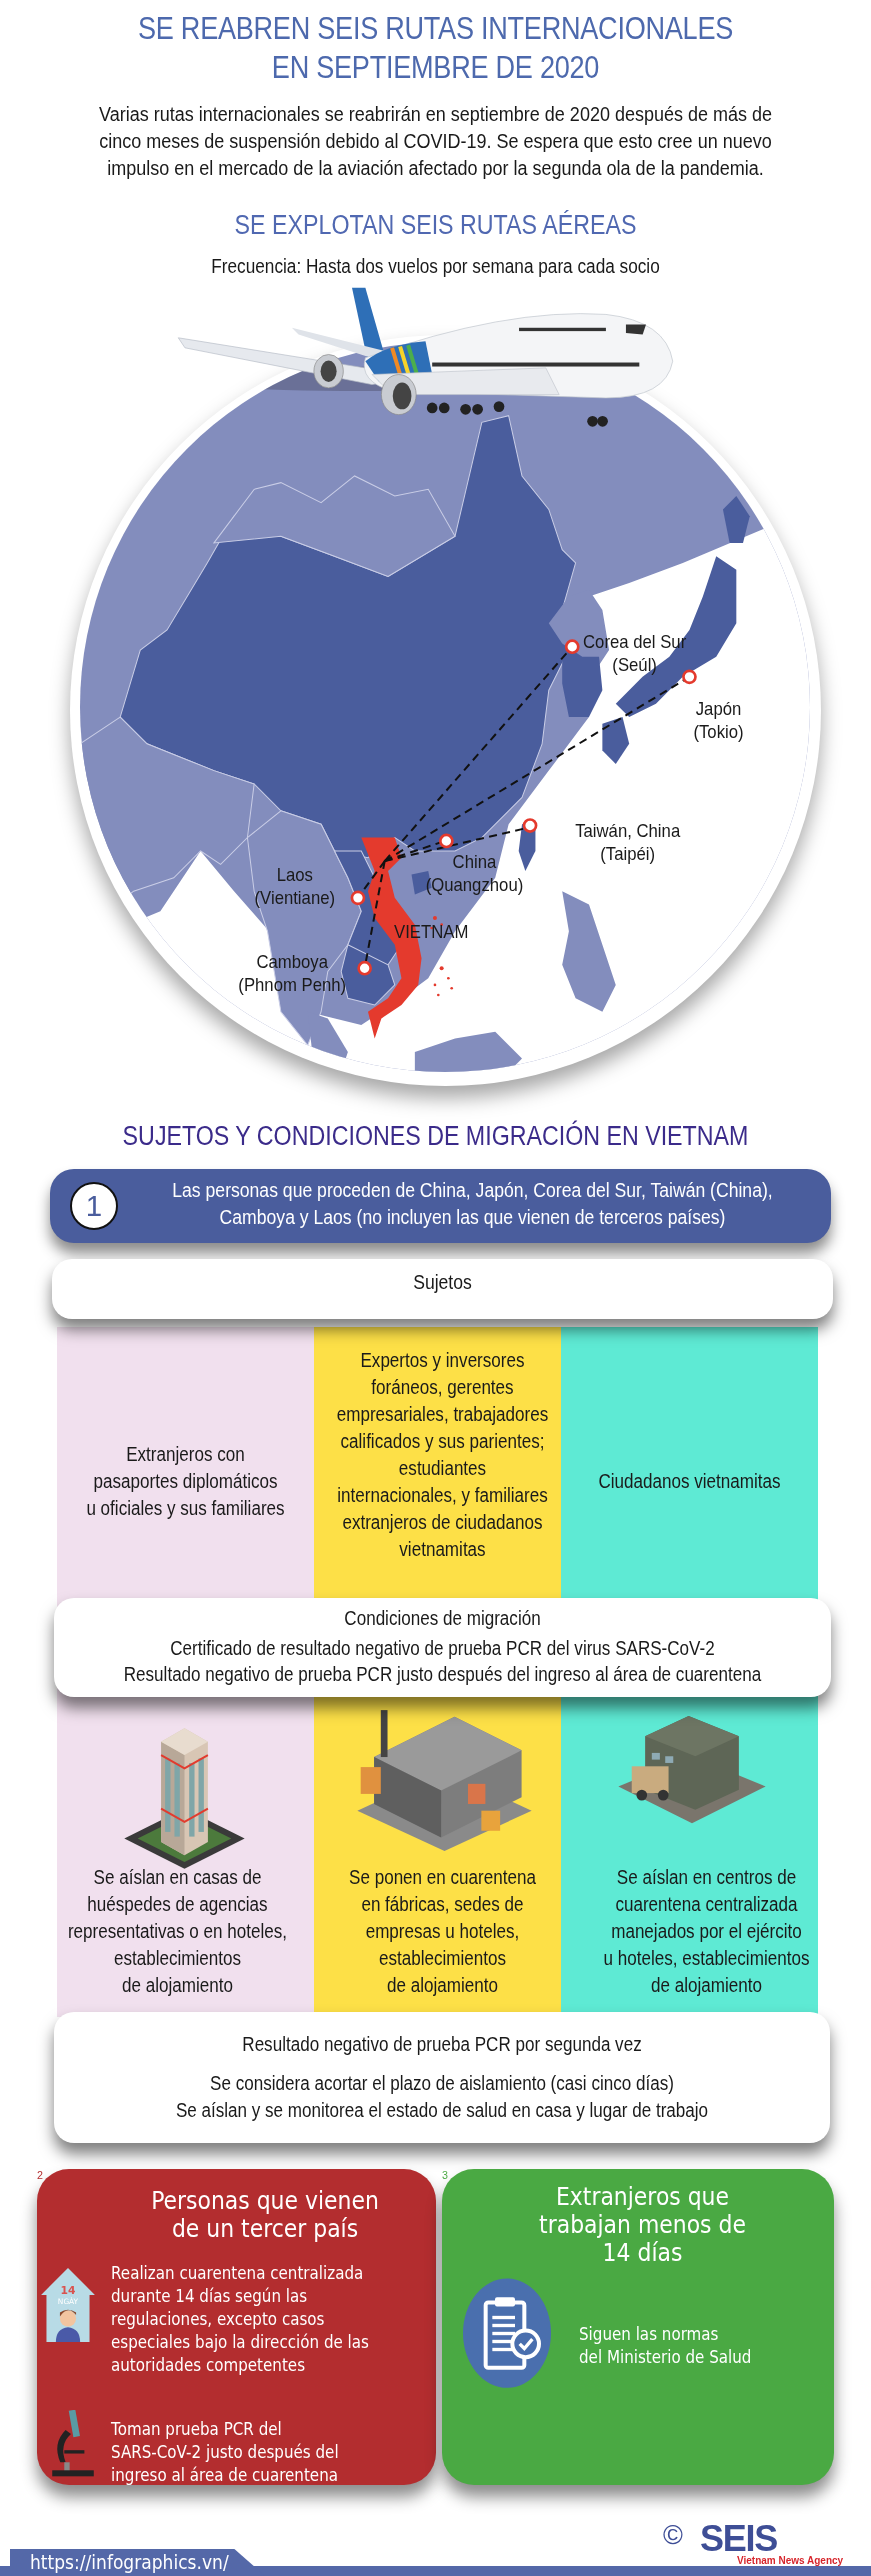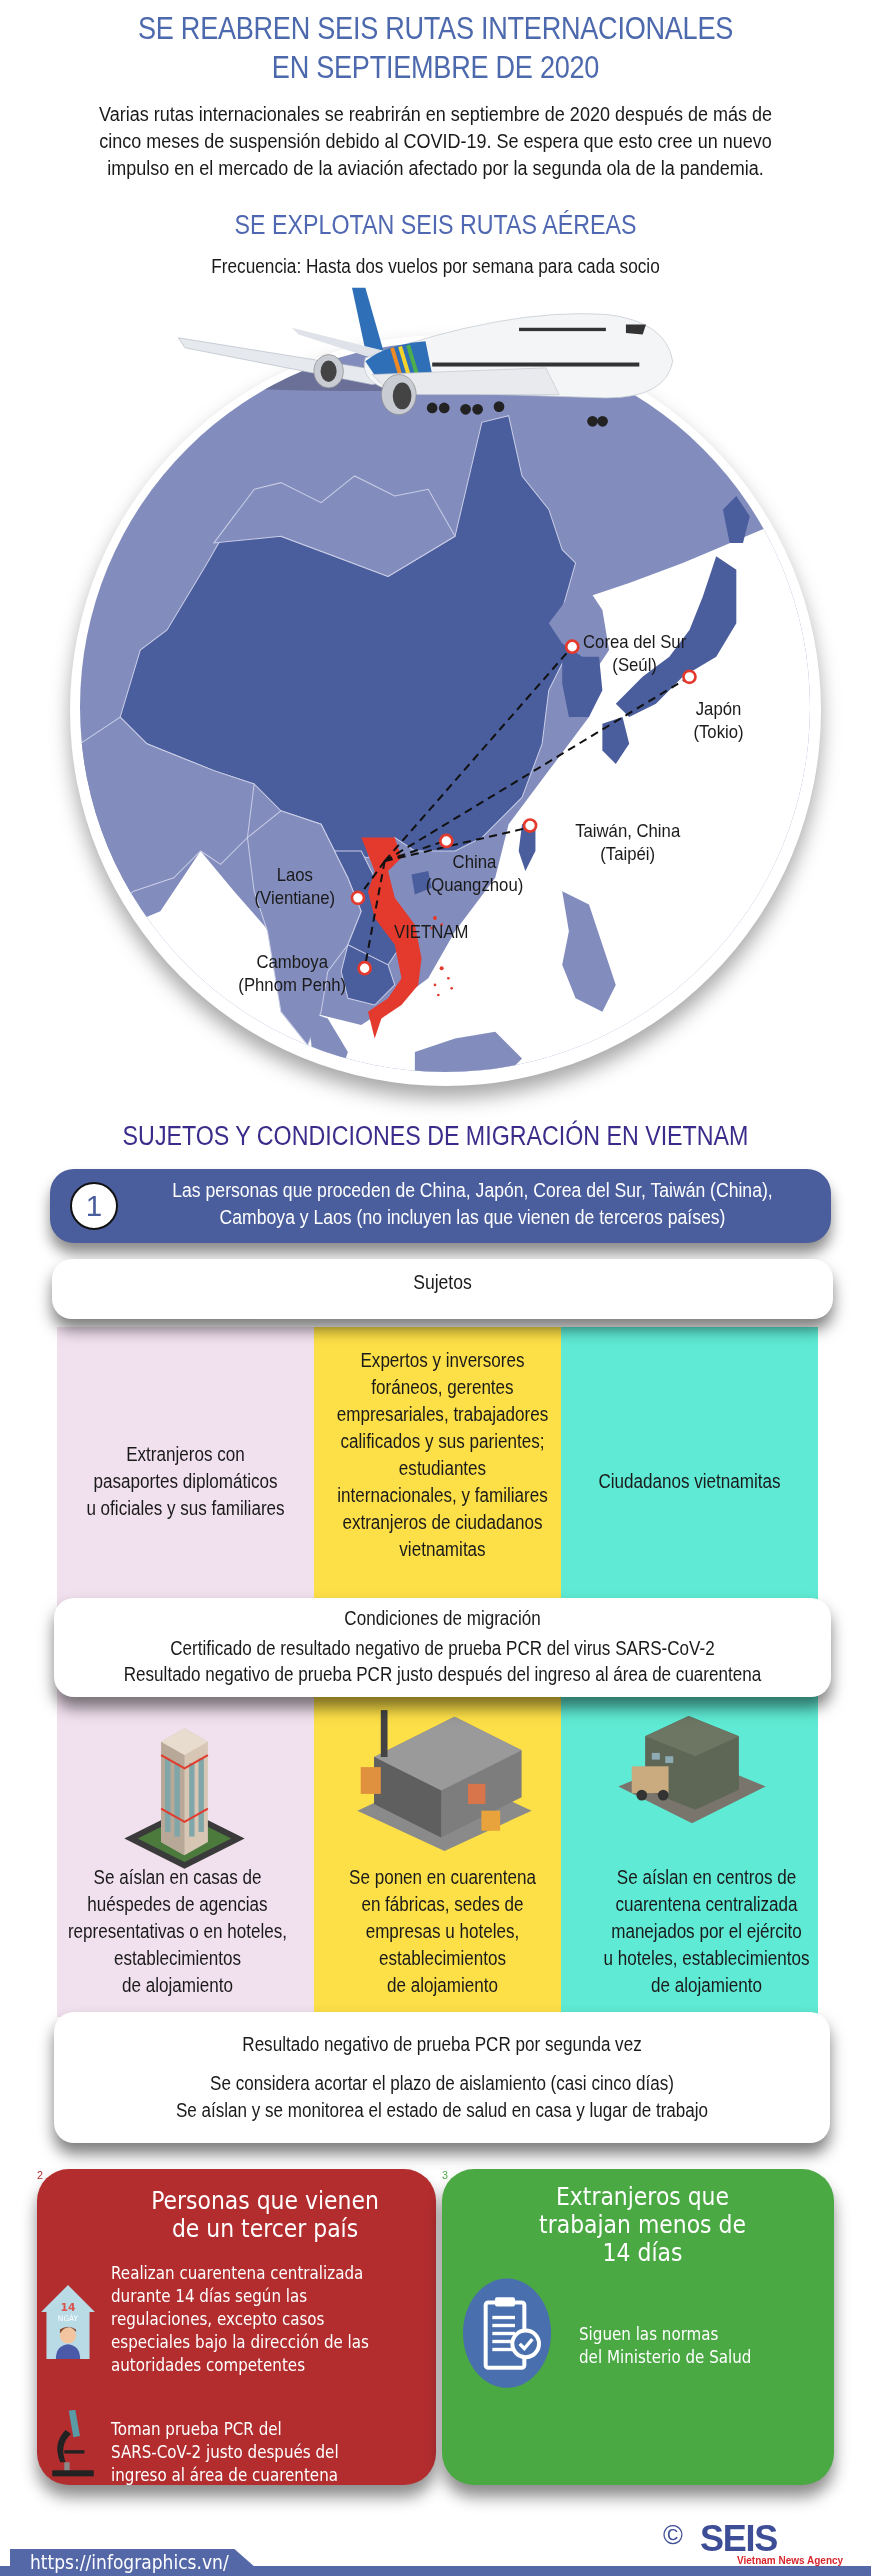--- a/index.html
+++ b/index.html
@@ -307,21 +307,21 @@
   <div class="l" style="top:59px;">Se considera acortar el plazo de aislamiento (casi cinco días)</div>
   <div class="l" style="top:86px;">Se aíslan y se monitorea el estado de salud en casa y lugar de trabajo</div>
 </div>
 
 <div class="abs card-red-tall">
   <div class="num" style="left:34px;top:19px;color:#b32d2f;">2</div>
   <div class="card-title" style="left:74px;width:308px;top:17px;">
     <div>Personas que vienen</div>
     <div>de un tercer país</div>
   </div>
-  <div class="abs" style="left:4px;top:116px;width:54px;height:74px;">
+  <div class="abs" style="left:4px;top:99px;width:54px;height:74px;">
     <svg width="54" height="74" viewBox="0 0 80 110">
       <polygon points="40,0 80,40 72,40 72,110 8,110 8,40 0,40" fill="#b8dbe6"></polygon>
       <text x="40" y="38" text-anchor="middle" font-size="16" font-weight="bold" fill="#d9534f" font-family="DejaVu Sans, sans-serif">14</text>
       <text x="40" y="54" text-anchor="middle" font-size="11" fill="#ffffff" font-family="DejaVu Sans, sans-serif">NGÀY</text>
       <circle cx="40" cy="75" r="12" fill="#f2c5a0"></circle>
       <path d="M28 72 Q40 55 52 70 L52 66 Q40 58 28 66 Z" fill="#8a4a2c"></path>
       <path d="M22 110 Q22 90 40 88 Q58 90 58 110 Z" fill="#4a5aa8"></path>
     </svg>
   </div>
   <div class="card-text" style="left:74px;top:92px;width:322px;">

